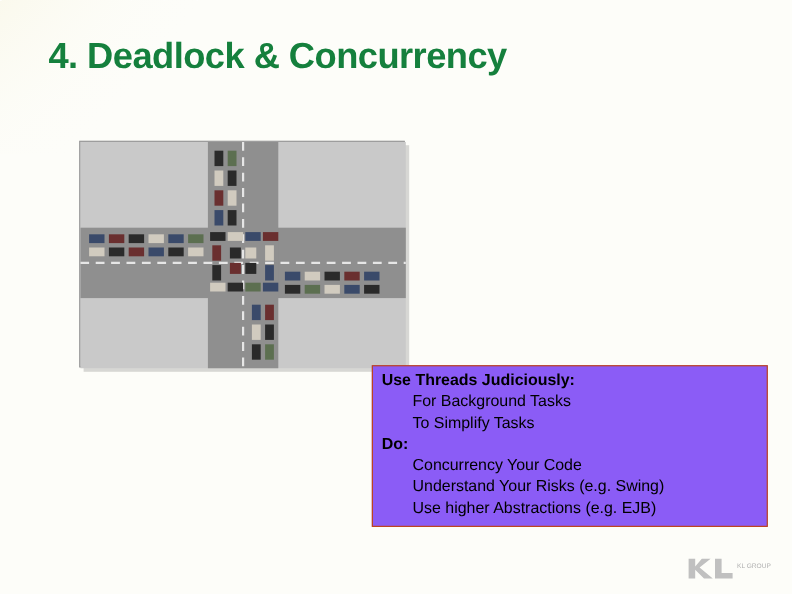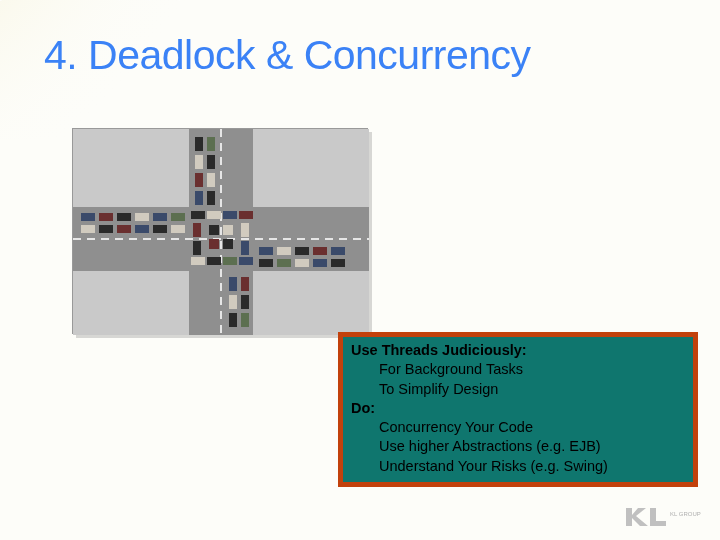--- a/index.html
+++ b/index.html
@@ -16,43 +16,43 @@
     top: 0; left: 0;
     width: 280px; height: 140px;
     pointer-events: none;
   }
   .slide {
     position: relative;
     width: 100%; height: 100%;
     padding: 32px 44px 0 44px;
   }
   .title {
-    font-size: 41px;
-    font-weight: normal;
-    color: #3b82f6;
+    font-size: 33px;
+    font-weight: bold;
+    color: #15803d;
     font-family: Verdana, Arial, sans-serif;
     letter-spacing: -0.5px;
   }
   .figure {
     position: absolute;
     left: 72px;
     top: 128px;
     width: 296px;
     height: 206px;
     background: #bdbdbd;
     box-shadow: 4px 4px 0 rgba(0,0,0,0.15);
     border: 1px solid #999;
   }
   .textbox {
     position: absolute;
     left: 338px;
     top: 332px;
     width: 360px;
-    background: #0f766e;
-    border: 5px solid #c2410c;
+    background: #8b5cf6;
+    border: 1px solid #c2410c;
     padding: 4px 8px 6px 8px;
     font-family: Verdana, Arial, sans-serif;
     font-size: 14.5px;
     line-height: 1.33;
     color: #000;
   }
   .textbox .heading {
     font-weight: bold;
   }
   .textbox .indent {
@@ -149,25 +149,25 @@
       <rect x="136" y="96" width="10" height="10" fill="#2a2a2a"></rect>
       <rect x="150" y="96" width="10" height="10" fill="#d1cbbf"></rect>
       <rect x="136" y="110" width="10" height="10" fill="#6a2f2f"></rect>
       <rect x="150" y="110" width="10" height="10" fill="#2a2a2a"></rect>
     </svg>
   </div>
 
   <div class="textbox">
     <span class="heading">Use Threads Judiciously:</span><br>
     <span class="indent">For Background Tasks</span>
-    <span class="indent">To Simplify Design</span>
+    <span class="indent">To Simplify Tasks</span>
     <span class="heading">Do:</span><br>
     <span class="indent">Concurrency Your Code</span>
+    <span class="indent">Understand Your Risks (e.g. Swing)</span>
     <span class="indent">Use higher Abstractions (e.g. EJB)</span>
-    <span class="indent">Understand Your Risks (e.g. Swing)</span>
   </div>
 
   <svg class="logo" viewBox="0 0 80 26">
     <path d="M4 4 L4 22 L10 22 L10 14 L18 22 L26 22 L14 12 L24 4 L16 4 L10 11 L10 4 Z" fill="#c0c0c0"></path>
     <path d="M28 4 L28 22 L44 22 L44 17 L34 17 L34 4 Z" fill="#c0c0c0"></path>
     <text x="48" y="12" font-size="6" fill="#b0b0b0" font-family="Arial">KL GROUP</text>
   </svg>
 
 </div>
 

